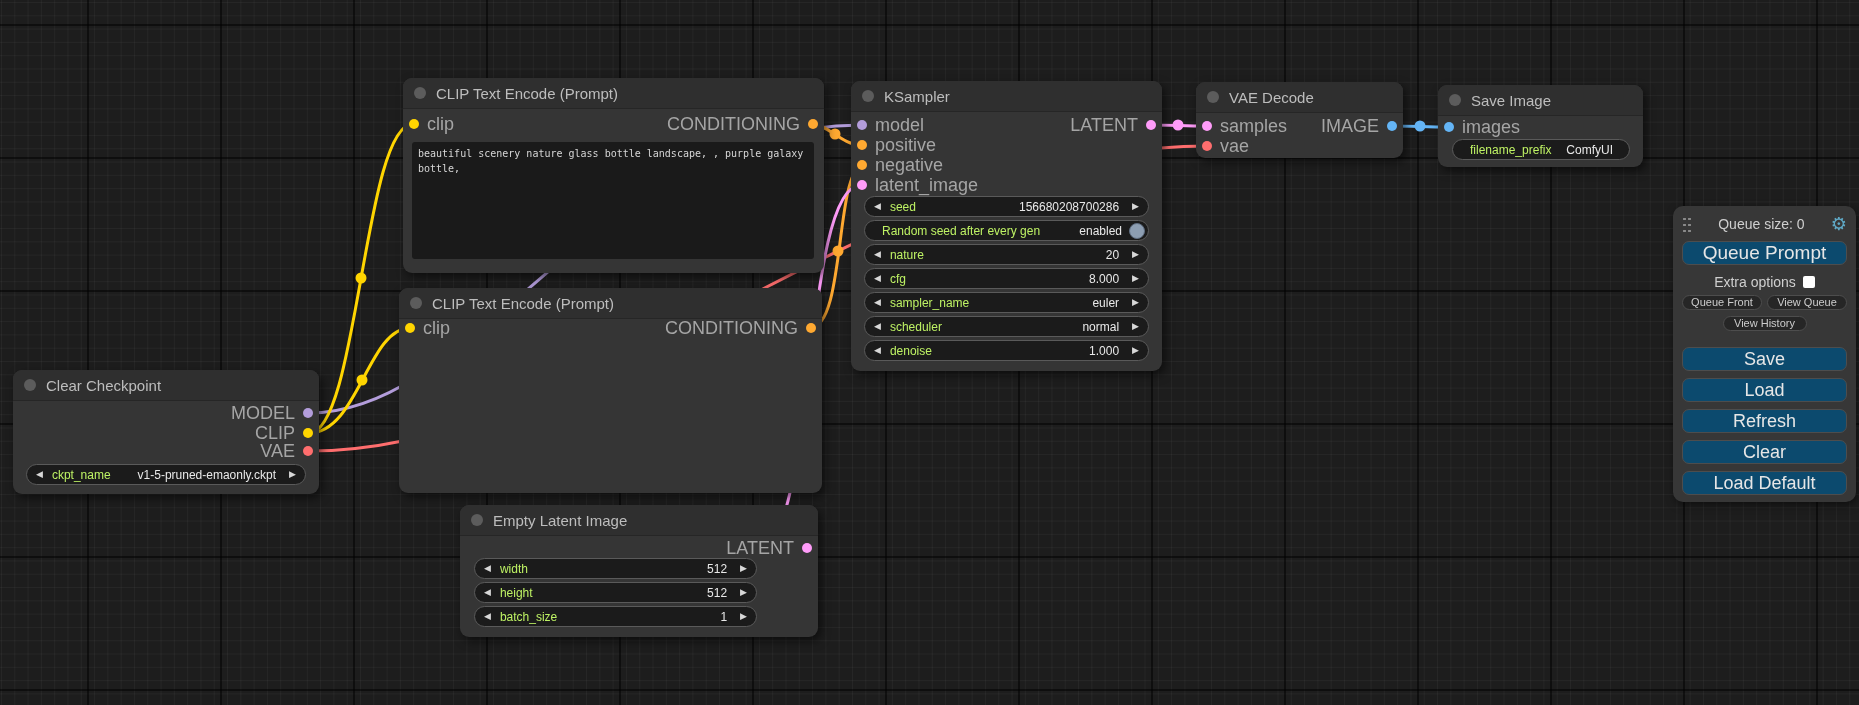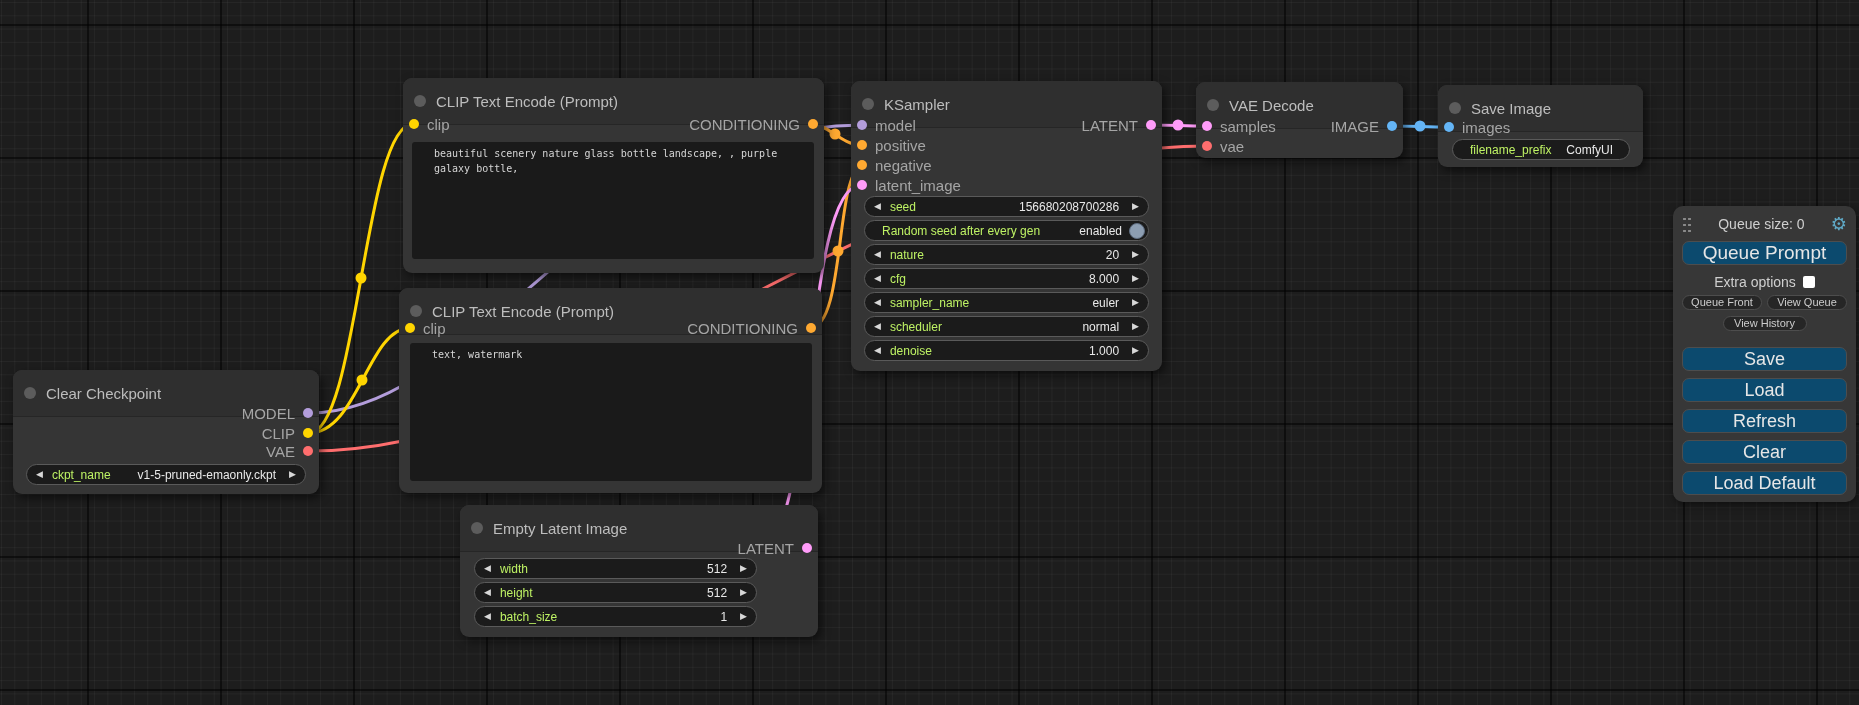--- a/index.html
+++ b/index.html
@@ -15,33 +15,33 @@
     background-size:133px 133px,133px 133px,13.3px 13.3px,13.3px 13.3px;
     background-position:-46px 24px,-46px 24px,1px 2px,1px 2px;
   }
   .links{position:absolute;left:0;top:0;z-index:1;}
   .links path{fill:none;stroke-width:3;stroke-linecap:round;}
   .node{
     position:absolute;z-index:2;background:#353535;border-radius:9px;
     box-shadow:3px 4px 10px rgba(0,0,0,.55);
   }
   .ntitle{
-    height:30px;display:flex;align-items:center;gap:10px;padding:8px 11px;
+    height:30px;display:flex;align-items:center;gap:10px;padding:0 11px;
     background:#2f2f2f;border-bottom:1px solid #262626;border-radius:9px 9px 0 0;
     font-size:15px;color:#bdbdbd;white-space:nowrap;text-align:center;
   }
   .tdot{width:12px;height:12px;border-radius:50%;background:#5c5c5c;flex:none;}
-  .slot{position:absolute;display:flex;align-items:center;gap:8px;height:20px;font-size:15px;color:#a5a5a5;white-space:nowrap;}
+  .slot{position:absolute;display:flex;align-items:center;gap:8px;height:20px;font-size:18px;color:#a5a5a5;white-space:nowrap;}
   .slot.in{left:6px;}
   .slot.out{right:6px;}
   .sdot{width:10px;height:10px;border-radius:50%;flex:none;}
   .prompt-box{
     position:absolute;background:#1a1a1a;border-radius:3px;
     font-family:"DejaVu Sans Mono",monospace;font-size:10px;line-height:15px;
-    color:#d6d6d6;padding:4px 22px;box-sizing:border-box;white-space:pre-wrap;word-break:break-word;
+    color:#d6d6d6;padding:4px 6px;box-sizing:border-box;white-space:pre-wrap;word-break:break-word;
   }
   .widget{
     position:absolute;height:21px;box-sizing:border-box;
     background:#1b1b1b;border:1px solid #5a5a5a;border-radius:11px;
     display:flex;align-items:center;font-size:12px;white-space:nowrap;
   }
   .warr{color:#d8d8d8;font-size:9px;padding:0 9px;line-height:19px;}
   .wlabel{color:#bef264;}
   .wlabel.pad{padding-left:17px;}
   .wvalue{margin-left:auto;color:#e9e9e9;}
@@ -138,21 +138,20 @@
     <span>CLIP Text Encode (Prompt)</span>
   </div>
   <div class="slot in" style="top:30px">
     <span class="sdot" style="background:var(--clip)"></span>
     <span>clip</span>
   </div>
   <div class="slot out" style="top:30px">
     <span>CONDITIONING</span>
     <span class="sdot" style="background:var(--conditioning)"></span>
   </div>
-  <div class="prompt-box" style="left:11px;top:55px;width:402px;height:138px">text, watermark</div>
 </div>
 
 <div class="node" style="left:851px;top:81px;width:311px;height:290px">
   <div class="ntitle">
     <span class="tdot"></span>
     <span>KSampler</span>
   </div>
   <div class="slot in" style="top:34px">
     <span class="sdot" style="background:var(--model)"></span>
     <span>model</span>

